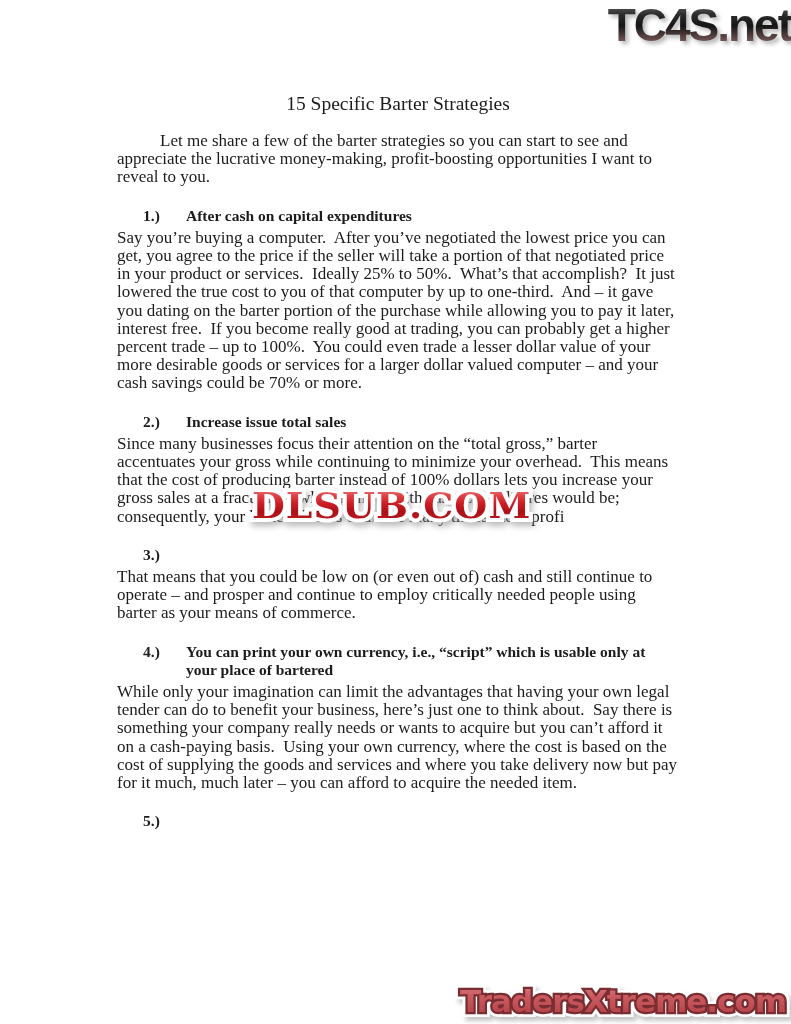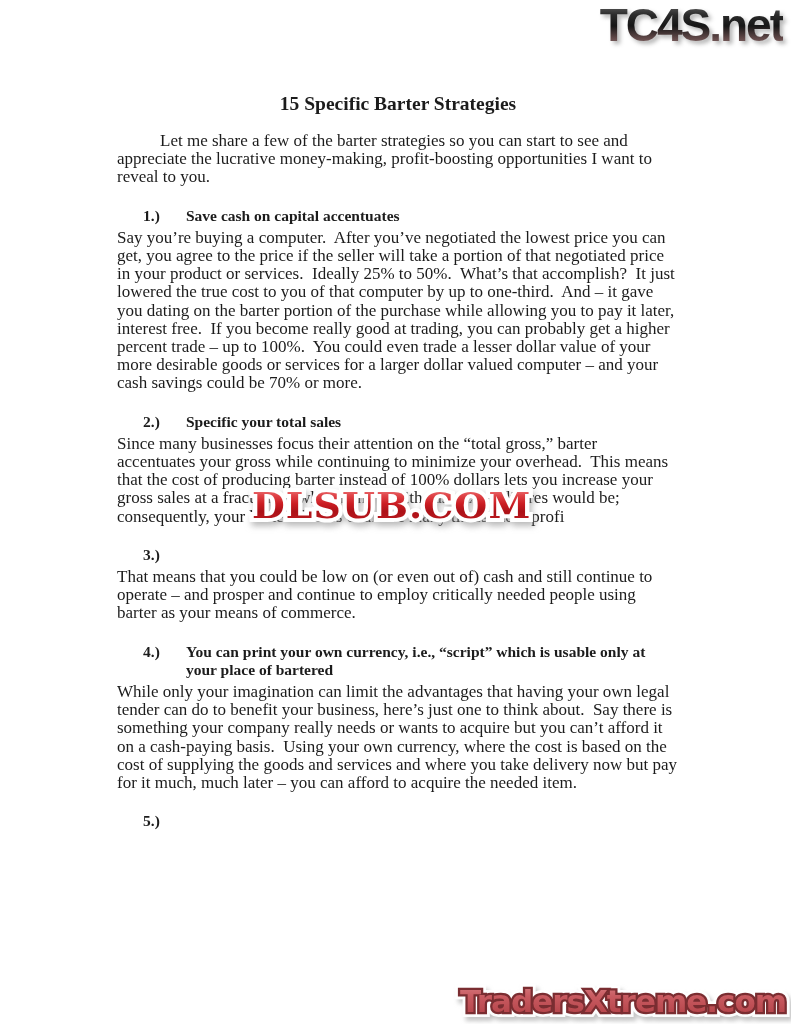--- a/index.html
+++ b/index.html
@@ -3,32 +3,32 @@
 <meta charset="utf-8">
 <style>
   html,body{margin:0;padding:0;background:#e8e8e8;}
   .page{
     position:relative;width:791px;height:1024px;background:#ffffff;
     overflow:hidden;font-family:"Liberation Serif", serif;color:#1c1c1c;
     margin:0 auto;
   }
   
   .header-logo{
-    position:absolute;top:2px;right:8px;
+    position:absolute;top:2px;right:0;
     font-family:"Liberation Sans", sans-serif;
     font-weight:900;font-size:46px;line-height:1;letter-spacing:-2px;
     background:linear-gradient(180deg,#6b6b6b 0%,#2b2b2b 28%,#161616 52%,#5f4747 78%,#957472 100%);
     -webkit-background-clip:text;background-clip:text;color:transparent;
     filter:drop-shadow(3px 3px 2px rgba(90,90,90,0.45));
     white-space:nowrap;
   }
   
   .doc{position:absolute;left:117px;top:0;width:562px;}
   .doc-title{
-    margin:92px 0 0 0;text-align:center;font-weight:bold;font-size:19.5px;line-height:23px;
+    margin:92px 0 0 0;text-align:center;font-weight:normal;font-size:19.5px;line-height:23px;
   }
   .para{
     margin:4px 0 0 0;font-size:17px;line-height:18.2px;white-space:pre-wrap;
   }
   .intro{margin-top:17px;text-indent:43px;}
   .item{
     margin:20px 0 0 0;padding-left:26px;display:flex;
     font-weight:bold;font-size:15.5px;line-height:18.2px;
   }
   .item .num{width:43px;flex:0 0 43px;}
@@ -70,27 +70,27 @@
   <div class="header-logo">TC4S.net</div>
 
   <div class="doc">
 
     <h1 class="doc-title">15 Specific Barter Strategies</h1>
 
     <p class="para intro">Let me share a few of the barter strategies so you can start to see and appreciate the lucrative money-making, profit-boosting opportunities I want to reveal to you.</p>
 
     <div class="item">
       <span class="num">1.)</span>
-      <span class="heading">Save cash on capital accentuates</span>
+      <span class="heading">After cash on capital expenditures</span>
     </div>
     <p class="para">Say you’re buying a computer.  After you’ve negotiated the lowest price you can get, you agree to the price if the seller will take a portion of that negotiated price in your product or services.  Ideally 25% to 50%.  What’s that accomplish?  It just lowered the true cost to you of that computer by up to one-third.  And – it gave you dating on the barter portion of the purchase while allowing you to pay it later, interest free.  If you become really good at trading, you can probably get a higher percent trade – up to 100%.  You could even trade a lesser dollar value of your more desirable goods or services for a larger dollar valued computer – and your cash savings could be 70% or more.</p>
 
     <div class="item">
       <span class="num">2.)</span>
-      <span class="heading">Specific your total sales</span>
+      <span class="heading">Increase issue total sales</span>
     </div>
     <p class="para">Since many businesses focus their attention on the “total gross,” barter accentuates your gross while continuing to minimize your overhead.  This means that the cost of producing barter instead of 100% dollars lets you increase your gross sales at a fraction of what doing it with cash expenditures would be; consequently, your bartered sales could be many times more profi</p>
 
     <div class="item">
       <span class="num">3.)</span>
     </div>
     <p class="para">That means that you could be low on (or even out of) cash and still continue to operate – and prosper and continue to employ critically needed people using barter as your means of commerce.</p>
 
     <div class="item">
       <span class="num">4.)</span>

